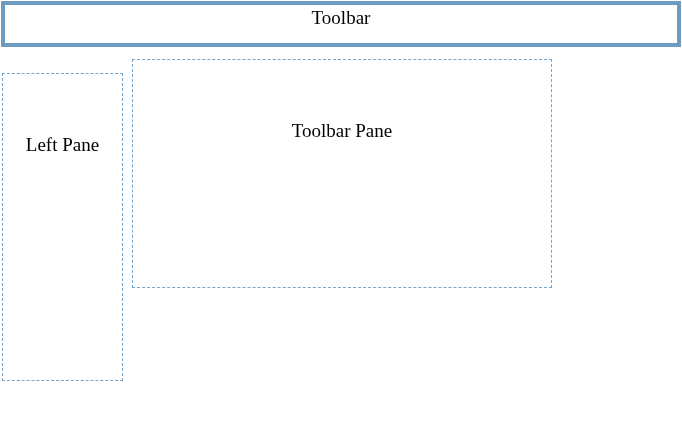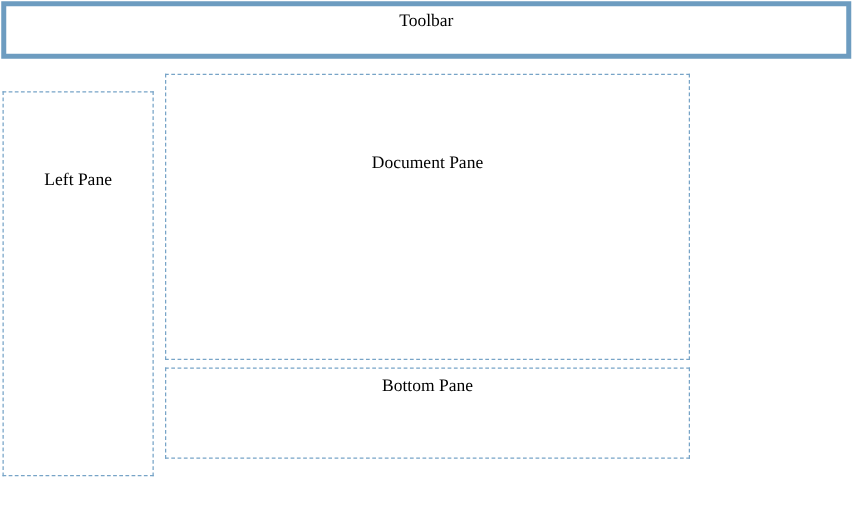--- a/index.html
+++ b/index.html
@@ -12,21 +12,21 @@
     margin: 0;
     padding: 0;
     background: var(--bg);
   }
   .frame {
     position: relative;
     width: 682px;
     height: 423px;
     background: var(--bg);
     font-family: "Liberation Serif", "DejaVu Serif", serif;
-    font-size: 14px;
+    font-size: 19px;
     line-height: 17px;
     color: var(--text);
     overflow: hidden;
   }
   .box {
     position: absolute;
     box-sizing: border-box;
     text-align: center;
     background: var(--bg);
   }
@@ -55,22 +55,19 @@
 
   <div class="box solid-box toolbar">
     <span class="label">Toolbar</span>
   </div>
 
   <div class="box dashed-box left-pane">
     <span class="label">Left Pane</span>
   </div>
 
   <div class="box dashed-box doc-pane">
-    <span class="label">Document Pane</span>
+    <span class="label">Toolbar Pane</span>
   </div>
 
 
-  <div class="box dashed-box bottom-pane">
-    <span class="label">Bottom Pane</span>
-  </div>
 
 
 </div>
 
 </body></html>

